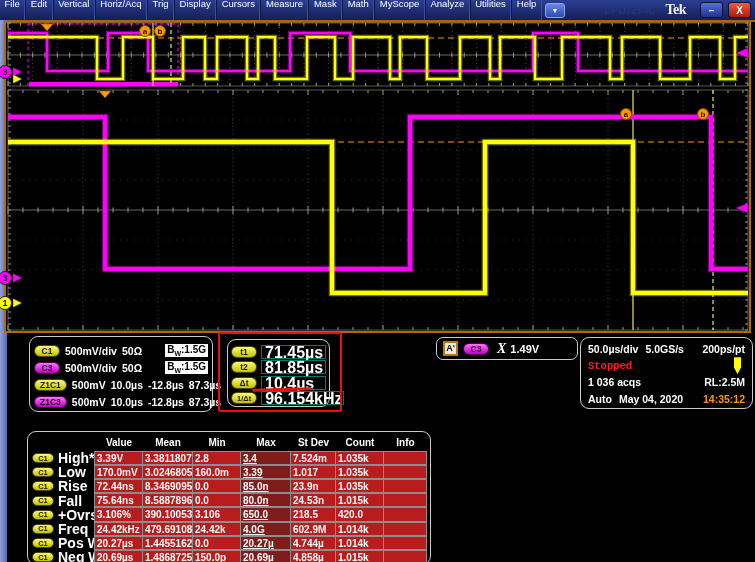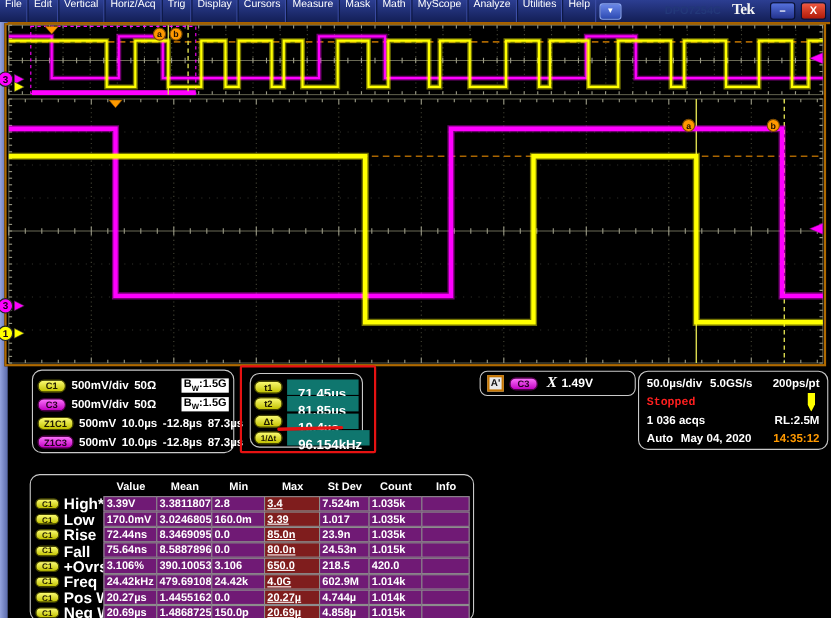--- a/index.html
+++ b/index.html
@@ -40,22 +40,22 @@
   .rbox { position:absolute; background:#000; border:1.5px solid #c9c9c9; border-radius:9px; color:#fff; }
   .channels-box { left:29px; top:336px; width:184px; height:76px; padding:5px 4px 2px 4px; }
   .ch-row { display:flex; align-items:center; height:17px; font-size:10.5px; font-weight:bold; }
   .ch-row .f { margin-left:5px; white-space:nowrap; }
   .bw-box { margin-left:auto; background:#fff; color:#000; font-size:10px; font-weight:bold;
     padding:0 2px; line-height:12px; height:13px; }
   .bw-box sub { font-size:7px; }
 
   .cursor-box { left:227px; top:339px; width:103px; height:68px; padding:4px 3px 2px 3px; }
   .cur-row { display:flex; align-items:center; height:15.5px; }
-  .cur-val { flex:1; margin-left:4px; border:7px solid #0f766e; height:14px; line-height:13px;
-    font-size:12px; font-weight:bold; padding-left:3px; white-space:nowrap; }
+  .cur-val { flex:1; margin-left:4px; border:1px solid #0f766e; height:14px; line-height:13px;
+    font-size:16px; font-weight:bold; padding-left:3px; white-space:nowrap; }
 
   .trigger-box { left:436px; top:337px; width:142px; height:23px; display:flex; align-items:center;
     padding:0 6px; border-radius:7px; }
   .trig-a-box { width:15px; height:15px; background:#e9e9e9; border:2px solid #c47400; color:#111;
     font-size:9px; font-weight:bold; text-align:center; line-height:11px; }
   .trig-slope { font-family:"Liberation Serif", serif; font-weight:bold; font-style:italic;
     font-size:14px; margin:0 4px 0 8px; }
   .trig-level { font-size:11px; font-weight:bold; }
 
   .horiz-box { left:580px; top:337px; width:173px; height:72px; padding:3px 7px 0 7px; }
@@ -76,21 +76,21 @@
   .badge.sm { min-width:22px; height:10px; font-size:7.5px; padding:0 3px; border-radius:6px; }
 
   
   .table-box { left:27px; top:431px; width:404px; height:134px; padding:2px 1px; }
   .tbl-grid { display:grid; grid-template-columns:28px 38px 48px 50px 48px 50px 45px 48px 43px;
     align-items:center; }
   .tbl-head { height:16px; }
   .tbl-head span { text-align:center; font-size:10px; font-weight:bold; color:#fff; }
   .tbl-row { height:14.2px; }
   .tbl-label { font-size:14px; font-weight:bold; color:#fff; padding-left:1px; white-space:nowrap; }
-  .cell { height:14.2px; border:1px solid #8d8d8d; margin:-0.5px 0 0 -1px; background:#701a75;
+  .cell { height:14.2px; border:1px solid #8d8d8d; margin:-0.5px 0 0 -1px; background:#b91c1c;
     font-size:10px; font-weight:bold; color:#fff; line-height:13px; padding-left:2px;
     overflow:hidden; white-space:nowrap; }
   .cell.max-col { background:#7f1d1d;text-decoration:underline; }
   .tbl-badge-wrap { display:flex; justify-content:center; }
 
   
   .red-rect { position:absolute; left:218px; top:332px; width:124px; height:80px;
     border:2px solid #e61212; border-radius:2px; pointer-events:none; }
   .red-underline { position:absolute; left:252px; top:388px; width:60px; height:3px;
     background:#e61212; border-radius:2px; transform:rotate(-1.5deg); pointer-events:none; }

